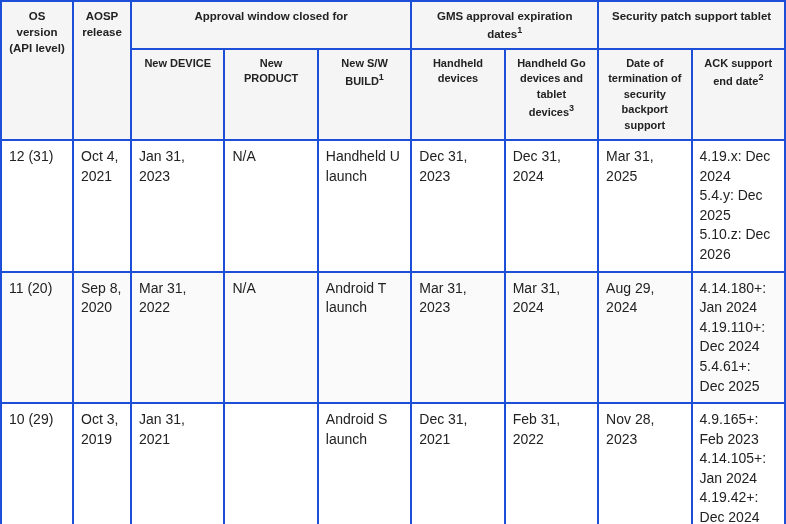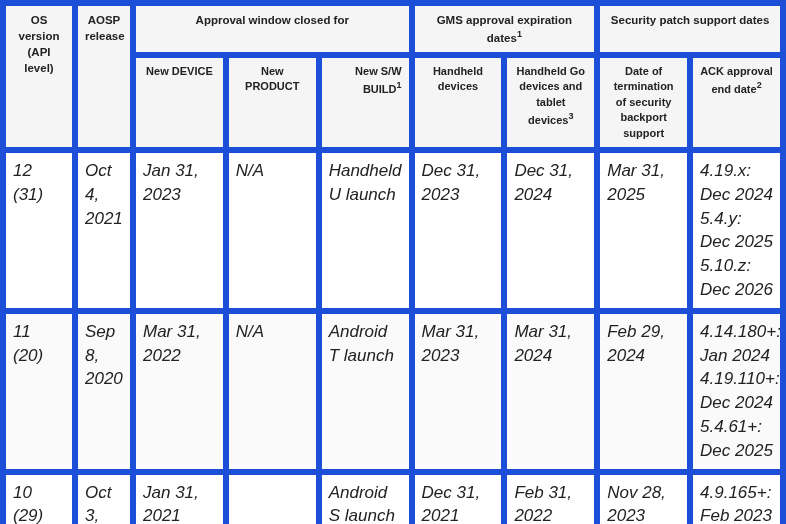--- a/index.html
+++ b/index.html
@@ -11,39 +11,38 @@
       width: 786px;
       min-height: 524px;
       overflow: hidden;
     }
     table {
       width: 100%;
       border-collapse: collapse;
       table-layout: fixed;
     }
     th, td {
-      border: 6px solid #1d4ed8;
+      border: 2px solid #1d4ed8;
       padding: 6px 7px;
       vertical-align: top;
       line-height: 1.4;
     }
     thead th {
       background: #f5f5f5;
       font-weight: bold;
       font-size: 11.5px;
     }
     tbody td {
-      font-size: 17px;
-      font-style: italic;
+      font-size: 14px;
     }
     .col-os { width: 72px; }
     .col-aosp { width: 58px; }
     .col-device { width: 60px; }
     .col-product { width: 68px; }
-    .col-swbuild { width: 68px; text-align: right; }
+    .col-swbuild { width: 68px; }
     .col-handheld { width: 72px; }
     .col-go { width: 80px; }
     .col-security { width: 108px; }
     .col-ack { width: 100px; }
 
     .group-header th {
       text-align: center;
       font-weight: bold;
       font-size: 11.5px;
       background: #f5f5f5;
@@ -73,21 +72,21 @@
       <th class="col-aosp" rowspan="2">
         <span>AOSP release</span>
       </th>
       <th colspan="3">
         <span>Approval window closed for</span>
       </th>
       <th colspan="2">
         <span>GMS approval expiration dates</span><sup>1</sup>
       </th>
       <th colspan="2">
-        <span>Security patch support dates</span>
+        <span>Security patch support tablet</span>
       </th>
     </tr>
 
     <tr class="sub-header">
       <th class="col-device">
         <span>New DEVICE</span>
       </th>
       <th class="col-product">
         <span>New PRODUCT</span>
       </th>
@@ -97,21 +96,21 @@
       <th class="col-handheld">
         <span>Handheld devices</span>
       </th>
       <th class="col-go">
         <span>Handheld Go devices and tablet devices</span><sup>3</sup>
       </th>
       <th class="col-security">
         <span>Date of termination of security backport support</span>
       </th>
       <th class="col-ack">
-        <span>ACK approval end date</span><sup>2</sup>
+        <span>ACK support end date</span><sup>2</sup>
       </th>
     </tr>
   </thead>
   <tbody id="table-body">
   <tr class="data-row">
         <td>12 (31)</td>
         <td>Oct 4, 2021</td>
         <td>Jan 31, 2023</td>
         <td>N/A</td>
         <td>Handheld U launch</td>
@@ -121,21 +120,21 @@
         <td>4.19.x: Dec 2024<br>5.4.y: Dec 2025<br>5.10.z: Dec 2026</td>
       </tr>
       <tr class="data-row">
         <td>11 (20)</td>
         <td>Sep 8, 2020</td>
         <td>Mar 31, 2022</td>
         <td>N/A</td>
         <td>Android T launch</td>
         <td>Mar 31, 2023</td>
         <td>Mar 31, 2024</td>
-        <td>Feb 29, 2024</td>
+        <td>Aug 29, 2024</td>
         <td>4.14.180+: Jan 2024<br>4.19.110+: Dec 2024<br>5.4.61+: Dec 2025</td>
       </tr>
       <tr class="data-row">
         <td>10 (29)</td>
         <td>Oct 3, 2019</td>
         <td>Jan 31, 2021</td>
         <td></td>
         <td>Android S launch</td>
         <td>Dec 31, 2021</td>
         <td>Feb 31, 2022</td>

